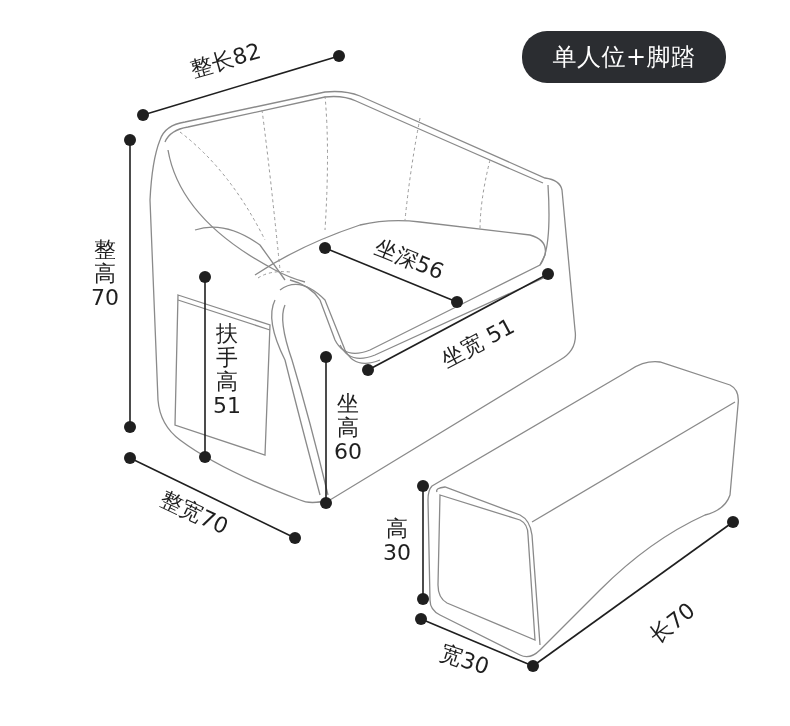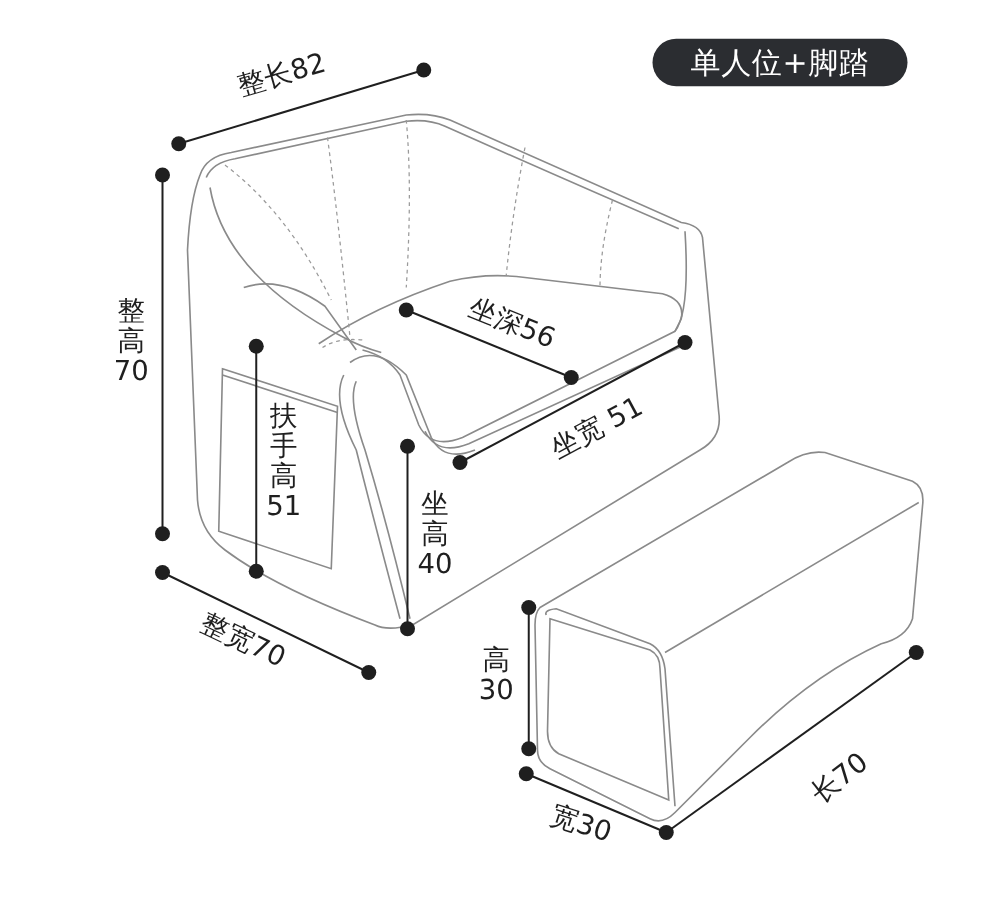--- a/index.html
+++ b/index.html
@@ -1,18 +1,18 @@
 <!DOCTYPE html>
 <html><head>
 <meta charset="utf-8">
 <style>
   html,body{margin:0;padding:0;background:#ffffff;}
   body{width:790px;height:726px;position:relative;overflow:hidden;font-family:"DejaVu Sans","Liberation Sans",sans-serif;}
   .canvas{position:absolute;left:0;top:0;width:790px;height:726px;}
-  .badge{position:absolute;left:522px;top:31px;width:204px;height:38px;border-radius:25px;background:#2b2d31;color:#ffffff;font-size:24px;display:flex;align-items:center;justify-content:center;letter-spacing:0.5px;}
+  .badge{position:absolute;left:522px;top:31px;width:204px;height:52px;border-radius:25px;background:#2b2d31;color:#ffffff;font-size:24px;display:flex;align-items:center;justify-content:center;letter-spacing:0.5px;}
   .lbl{position:absolute;color:#1f1f1f;font-size:22px;line-height:1;white-space:nowrap;}
   .vlbl{position:absolute;color:#1f1f1f;font-size:22px;line-height:24px;text-align:center;width:30px;}
   svg{position:absolute;left:0;top:0;}
 </style>
 </head>
 <body>
 
 <div class="canvas">
 
   <svg width="790" height="726" viewBox="0 0 790 726">
@@ -112,21 +112,21 @@
     <span>坐深</span><span>56</span>
   </div>
 
   <div class="lbl" style="left:438px;top:352px;transform:rotate(-28deg);transform-origin:left top;">
     <span>坐宽</span> <span>51</span>
   </div>
 
   <div class="vlbl" style="left:333px;top:392px;">
     <div>坐</div>
     <div>高</div>
-    <div>40</div>
+    <div>60</div>
   </div>
 
   <div class="lbl" style="left:166px;top:488px;transform:rotate(25deg);transform-origin:left top;">
     <span>整宽</span><span>70</span>
   </div>
 
   <div class="vlbl" style="left:382px;top:517px;">
     <div>高</div>
     <div>30</div>
   </div>

